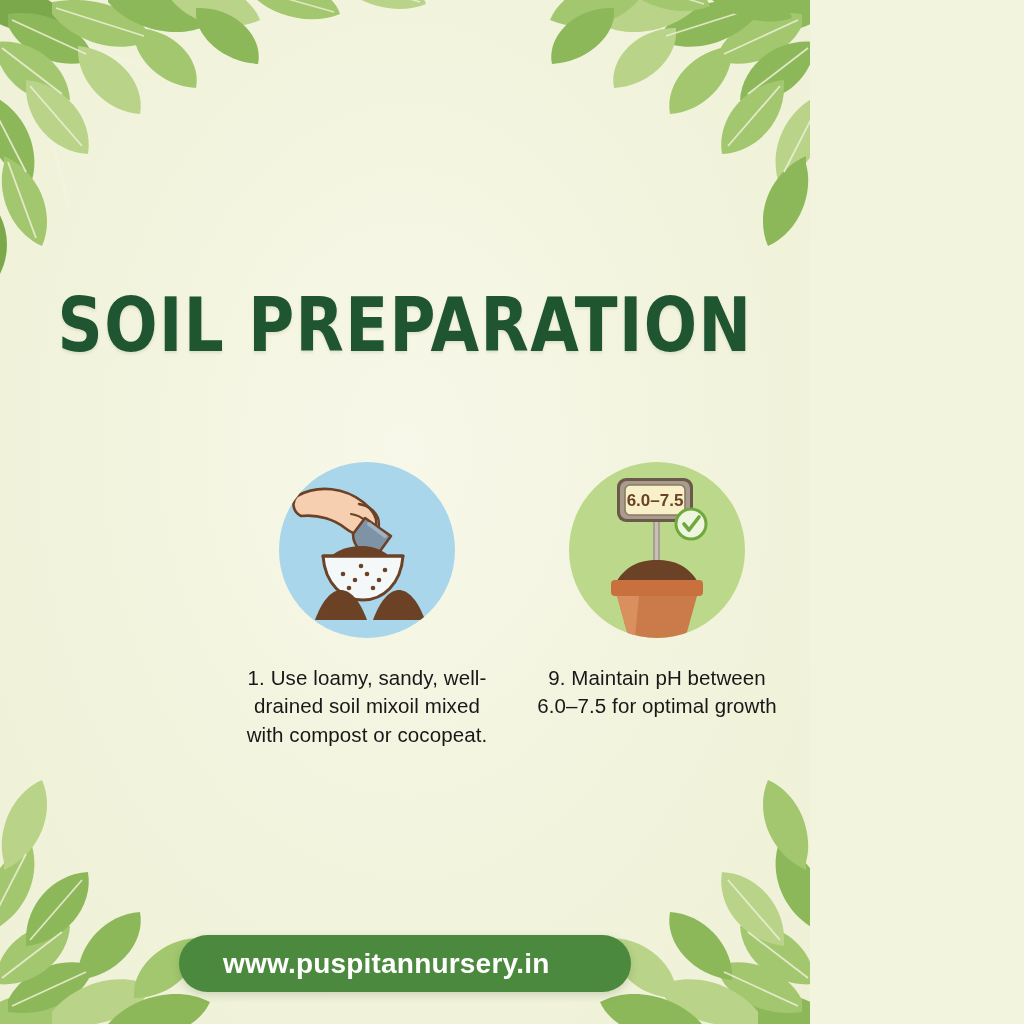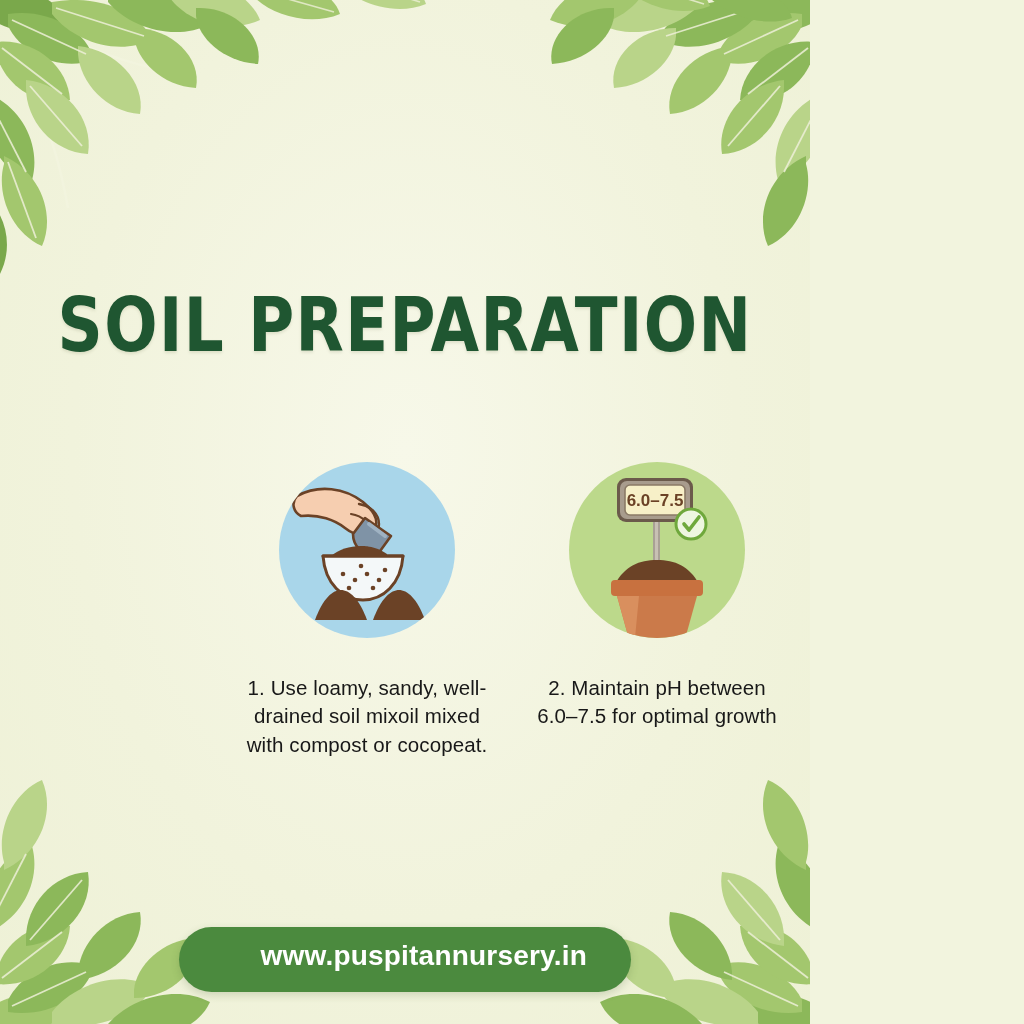--- a/index.html
+++ b/index.html
@@ -86,41 +86,41 @@
     height: 176px;
     border-radius: 50%;
     display: flex;
     justify-content: center;
     position: relative;
     overflow: hidden;
   }
   .icon-circle svg { display: block; }
 
   .caption {
-    margin-top: 36px;
+    margin-top: 26px;
     width: 250px;
     text-align: center;
     font-family: "Liberation Sans", sans-serif;
     font-size: 20.5px;
     line-height: 1.38;
     color: #181818;
     letter-spacing: 0.1px;
   }
 
   
   #footer-pill {
     position: absolute;
     left: 50%;
     transform: translateX(-50%);
     bottom: 32px;
     min-width: 364px;
-    padding: 13px 44px 20px;
+    padding: 13px 44px 12px;
     background: #4b8a3e;
     border-radius: 34px;
-    text-align: right;
+    text-align: left;
     box-shadow: 0 3px 9px rgba(60,90,40,0.20);
   }
   #footer-url {
     color: #ffffff;
     font-family: "Liberation Sans", sans-serif;
     font-weight: 700;
     font-size: 28px;
     letter-spacing: 0.2px;
     white-space: nowrap;
     display: block;
@@ -310,21 +310,21 @@
 
           <path d="M46 122 C 56 104, 70 98, 88 98 C 106 98, 120 104, 130 122 Z" fill="#6b4226"></path>
 
           <rect x="42" y="118" width="92" height="16" rx="4" fill="#c8713f"></rect>
 
           <path d="M48 134 L 128 134 L 118 170 C 116 174, 112 176, 108 176 L 68 176
                    C 64 176, 60 174, 58 170 Z" fill="#cb7a4a"></path>
           <path d="M48 134 L 70 134 L 66 176 L 68 176 C 64 176, 60 174, 58 170 Z" fill="#d98f5e"></path>
         </svg>
       </div>
-      <p class="caption">2. Maintain pH between 6.0–7.5 for optimal growth</p>
+      <p class="caption">9. Maintain pH between 6.0–7.5 for optimal growth</p>
     </div>
 
 
   </div>
 
   <div id="footer-pill">
     <span id="footer-url">www.puspitannursery.in</span>
   </div>
 
 </div>

